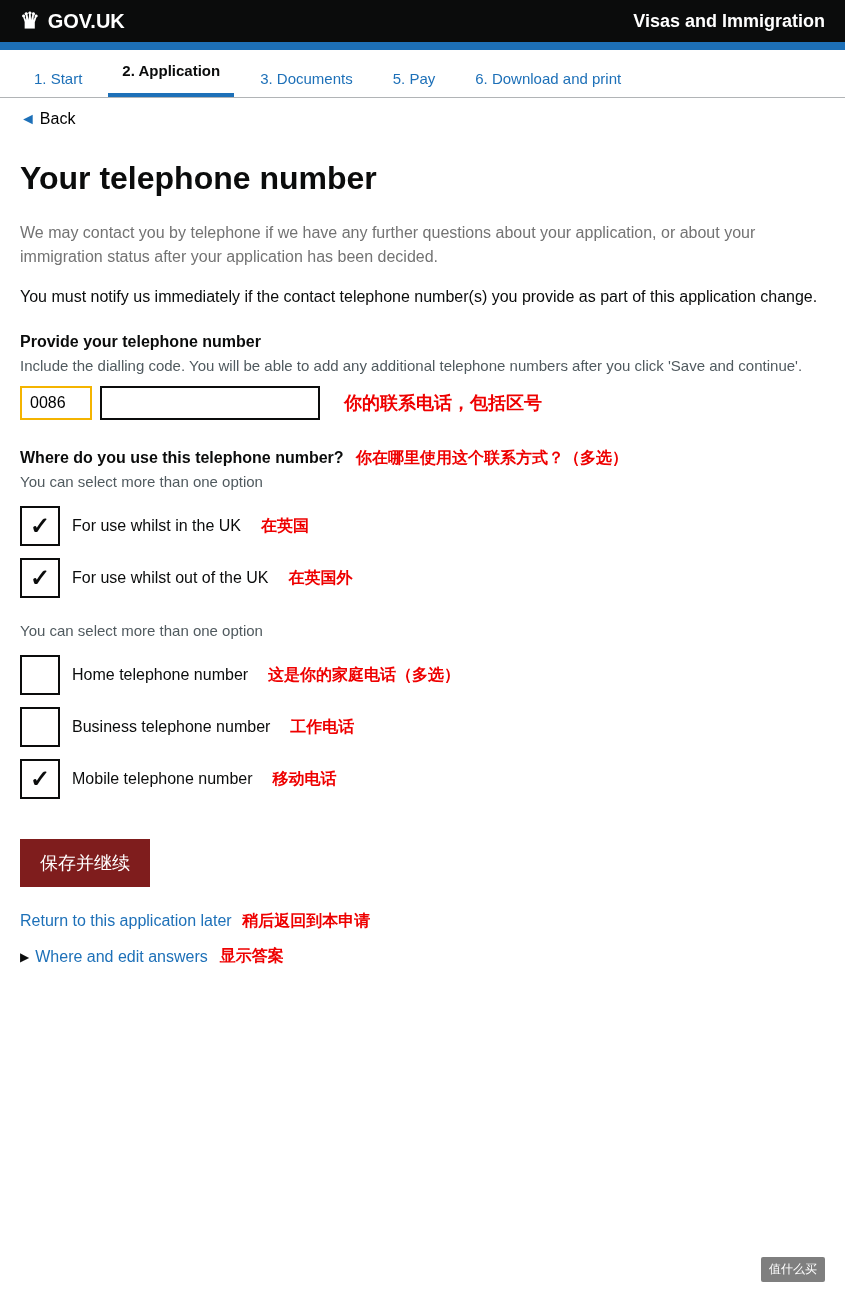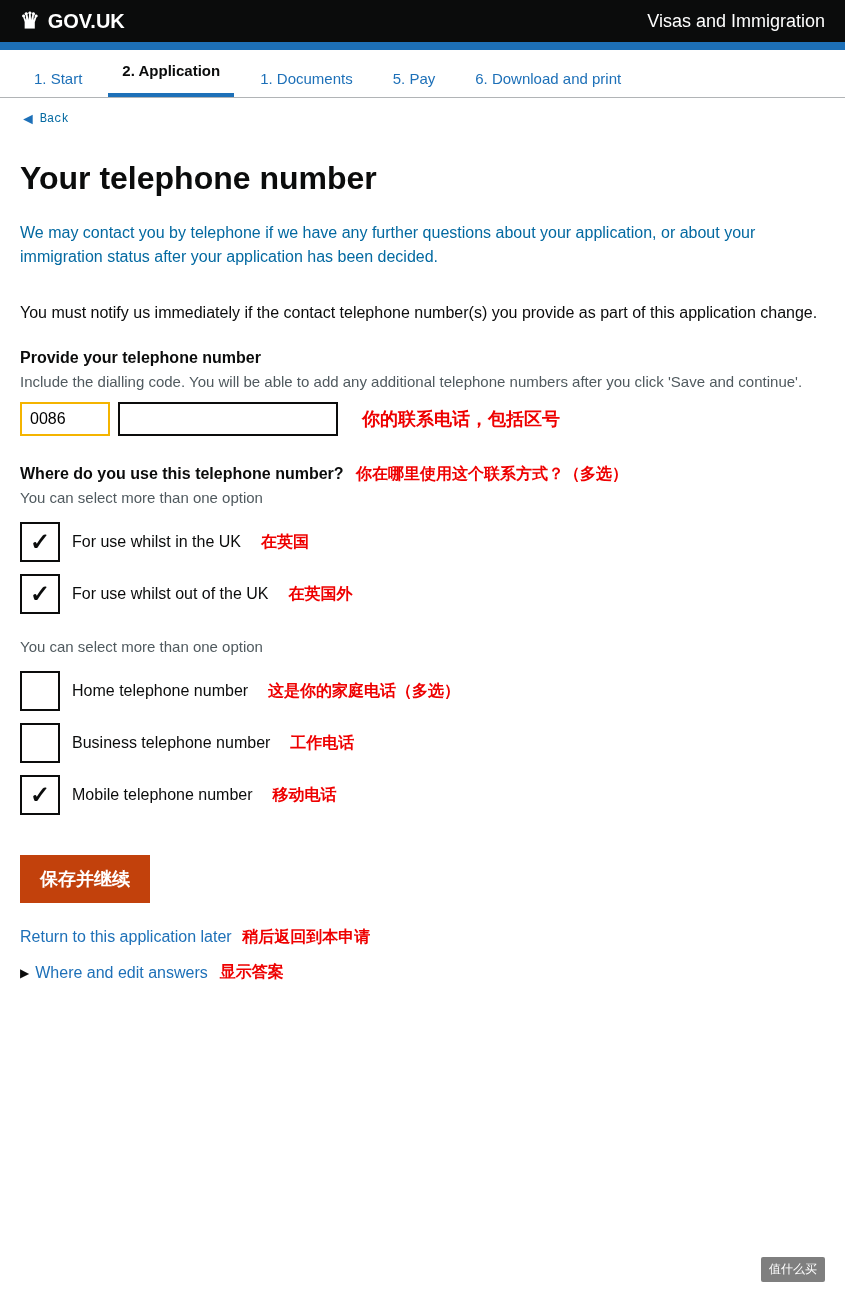--- a/index.html
+++ b/index.html
@@ -18,21 +18,21 @@
       align-items: center;
       color: #fff;
       font-weight: bold;
       font-size: 20px;
       gap: 8px;
     }
     .crown-icon { font-size: 22px; }
     .header-title {
       color: #fff;
       font-size: 18px;
-      font-weight: normal;
+      font-weight: bold;
     }
 
     
     .blue-bar {
       background: #1d70b8;
       height: 8px;
     }
 
     
     .step-nav {
@@ -60,44 +60,43 @@
     .step-item:not(.active) { color: #1d70b8; }
 
     
     .back-link {
       padding: 12px 20px;
       display: flex;
       align-items: center;
       gap: 4px;
     }
     .back-link a {
-      color: #0369a1;
+      color: #000000;
       text-decoration: none;
-      font-size: 12px;
-      font-family: Liberation Mono, monospace;
+      font-size: 16px;
     }
     .back-arrow { color: #1d70b8; }
 
     
     .main-content {
       padding: 10px 20px 30px;
     }
 
     h1 {
       font-size: 32px;
       font-weight: bold;
       margin: 10px 0 24px;
       color: #0b0c0c;
     }
 
     .info-text {
       font-size: 16px;
-      color: #0369a1;
+      color: #737373;
       line-height: 1.5;
-      margin-bottom: 32px;
+      margin-bottom: 16px;
     }
 
     .notify-text {
       font-size: 16px;
       color: #0b0c0c;
       line-height: 1.5;
       margin-bottom: 24px;
     }
 
     .field-label {
@@ -112,21 +111,21 @@
       line-height: 1.4;
     }
 
     .phone-row {
       display: flex;
       gap: 8px;
       align-items: center;
       margin-bottom: 8px;
     }
     .phone-code-input {
-      width: 90px;
+      width: 72px;
       padding: 6px 8px;
       font-size: 16px;
       border: 2px solid #f4b400;
       outline: none;
     }
     .phone-number-input {
       width: 220px;
       padding: 6px 8px;
       font-size: 16px;
       border: 2px solid #0b0c0c;
@@ -200,26 +199,26 @@
       color: #0b0c0c;
       margin-bottom: 4px;
     }
     .section-question-hint {
       font-size: 15px;
       color: #505a5f;
       margin-bottom: 16px;
     }
 
     .save-button {
-      background: #c2410c;
+      background: #7f1d1d;
       color: #fff;
       border: none;
       padding: 12px 20px;
       font-size: 18px;
-      font-weight: bold;
+      font-weight: normal;
       cursor: pointer;
       margin-top: 16px;
       margin-bottom: 24px;
       display: inline-block;
     }
 
     .return-link {
       display: block;
       color: #1d70b8;
       text-decoration: none;
@@ -258,21 +257,21 @@
     <span>GOV.UK</span>
   </div>
   <div class="header-title">Visas and Immigration</div>
 </div>
 
 <div class="blue-bar"></div>
 
 <nav class="step-nav">
   <a class="step-item">1. Start</a>
   <a class="step-item active">2. Application</a>
-  <a class="step-item">1. Documents</a>
+  <a class="step-item">3. Documents</a>
   <a class="step-item">5. Pay</a>
   <a class="step-item">6. Download and print</a>
 </nav>
 
 <div class="back-link">
   <span class="back-arrow">◄</span>
   <a href="#">Back</a>
 </div>
 
 <div class="main-content">

